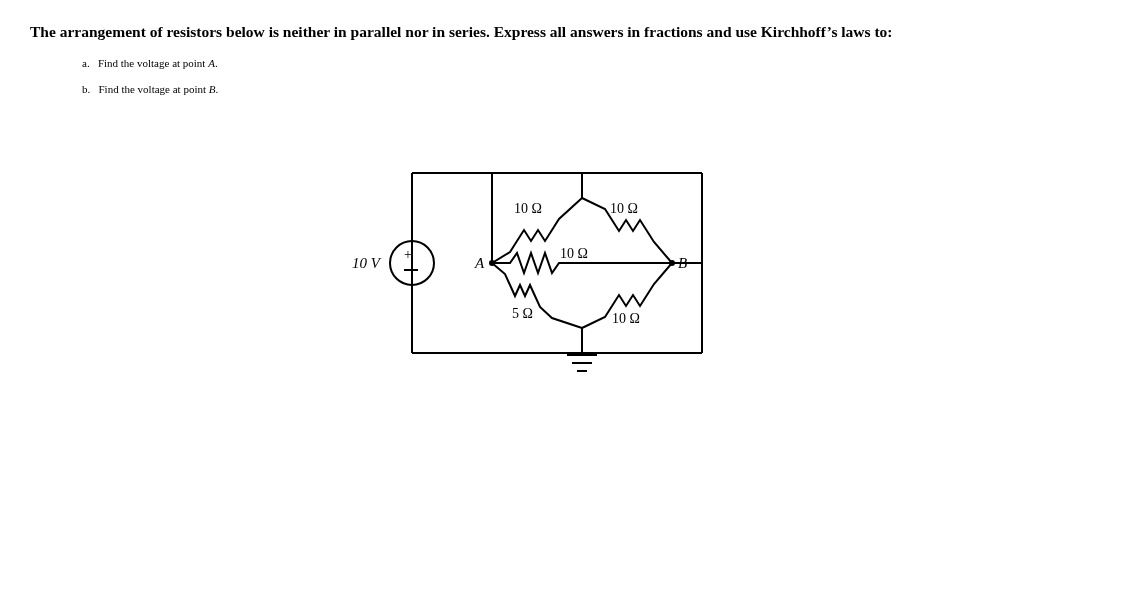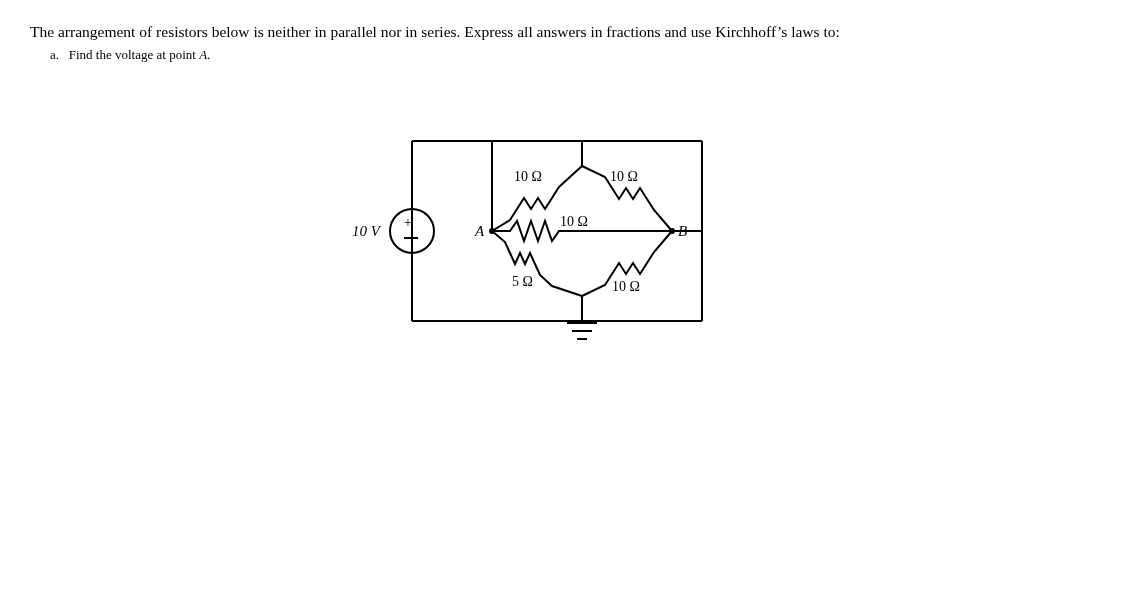--- a/index.html
+++ b/index.html
@@ -9,50 +9,56 @@
       font-size: 16px;
       color: #000;
       width: 1124px;
       height: 599px;
       overflow: hidden;
       padding: 20px 30px;
     }
     .intro-text {
       font-size: 15.5px;
       line-height: 1.5;
-      margin-bottom: 4px;
+      margin-bottom: 14px;
+      font-weight: bold;
     }
     .question-list {
       list-style: none;
       margin-left: 20px;
       margin-bottom: 10px;
     }
     .question-list li {
       margin-bottom: 14px;
-      font-size: 13px;
+      font-size: 11px;
+      margin-left: 32px;
     }
     .circuit-container {
       display: flex;
       justify-content: center;
       margin-top: 18px;
       margin-left: -60px;
     }
     svg text {
       font-family: 'Times New Roman', Times, serif;
     }
   </style>
 </head>
 <body>
 
 <p class="intro-text">The arrangement of resistors below is neither in parallel nor in series.  Express all answers in fractions and use Kirchhoff’s laws to:</p>
 
 <ul class="question-list">
   <li>
     <span>a.</span>
     &nbsp; Find the voltage at point <em>A</em>.
+  </li>
+  <li>
+    <span>b.</span>
+    &nbsp; Find the voltage at point <em>B</em>.
   </li>
 </ul>
 
 <div class="circuit-container">
   <svg width="480" height="280" viewBox="0 0 480 280">
 
     <line x1="120" y1="60" x2="120" y2="240" stroke="#000" stroke-width="2"></line>
 
     <line x1="120" y1="60" x2="290" y2="60" stroke="#000" stroke-width="2"></line>
 

